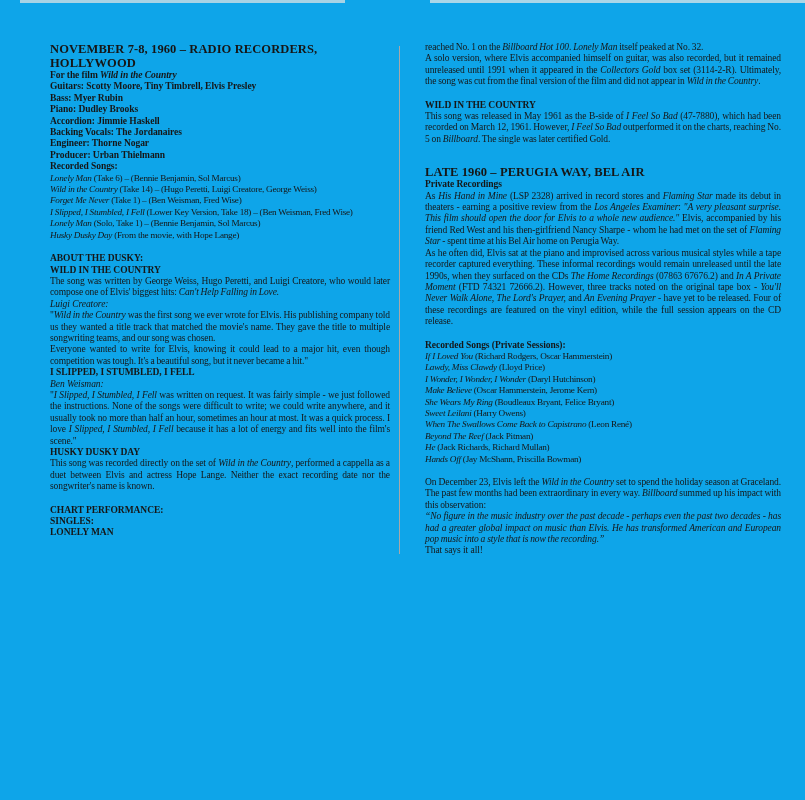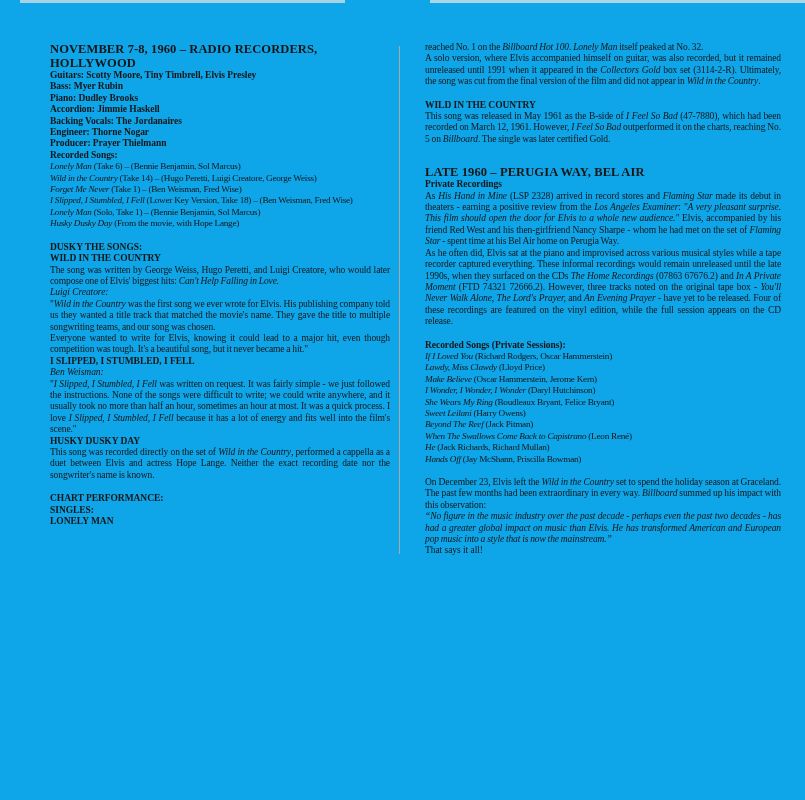--- a/index.html
+++ b/index.html
@@ -66,36 +66,37 @@
   .run-bi { font-weight: 700; font-style: italic; }
 </style>
 </head>
 <body>
 
 <div class="page">
   <div class="scan-strip a"></div>
   <div class="scan-strip b"></div>
   <div class="col col-left">
       <div class="blk blk-heading-lg"><span class="run-b">NOVEMBER 7-8, 1960 – RADIO RECORDERS, HOLLYWOOD</span></div>
+      <div class="blk blk-line"><span class="run-b">For the film </span><span class="run-bi">Wild in the Country</span></div>
       <div class="blk blk-line"><span class="run-b">Guitars: Scotty Moore, Tiny Timbrell, Elvis Presley</span></div>
       <div class="blk blk-line"><span class="run-b">Bass: Myer Rubin</span></div>
       <div class="blk blk-line"><span class="run-b">Piano: Dudley Brooks</span></div>
       <div class="blk blk-line"><span class="run-b">Accordion: Jimmie Haskell</span></div>
       <div class="blk blk-line"><span class="run-b">Backing Vocals: The Jordanaires</span></div>
       <div class="blk blk-line"><span class="run-b">Engineer: Thorne Nogar</span></div>
-      <div class="blk blk-line"><span class="run-b">Producer: Prayer Thielmann</span></div>
+      <div class="blk blk-line"><span class="run-b">Producer: Urban Thielmann</span></div>
       <div class="blk blk-line"><span class="run-b">Recorded Songs:</span></div>
       <div class="blk blk-song-line"><span class="run-i">Lonely Man</span><span> (Take 6) – (Bennie Benjamin, Sol Marcus)</span></div>
       <div class="blk blk-song-line"><span class="run-i">Wild in the Country</span><span> (Take 14) – (Hugo Peretti, Luigi Creatore, George Weiss)</span></div>
       <div class="blk blk-song-line"><span class="run-i">Forget Me Never</span><span> (Take 1) – (Ben Weisman, Fred Wise)</span></div>
       <div class="blk blk-song-line"><span class="run-i">I Slipped, I Stumbled, I Fell</span><span> (Lower Key Version, Take 18) – (Ben Weisman, Fred Wise)</span></div>
       <div class="blk blk-song-line"><span class="run-i">Lonely Man</span><span> (Solo, Take 1) – (Bennie Benjamin, Sol Marcus)</span></div>
       <div class="blk blk-song-line"><span class="run-i">Husky Dusky Day</span><span> (From the movie, with Hope Lange)</span></div>
       <div class="blk blk-spacer" style="height: 12px;"></div>
-      <div class="blk blk-heading"><span class="run-b">DUSKY THE SONGS:</span></div>
+      <div class="blk blk-heading"><span class="run-b">ABOUT THE DUSKY:</span></div>
       <div class="blk blk-heading"><span class="run-b">WILD IN THE COUNTRY</span></div>
       <div class="blk blk-para"><span>The song was written by George Weiss, Hugo Peretti, and Luigi Creatore, who would later compose one of Elvis' biggest hits: </span><span class="run-i">Can't Help Falling in Love.</span></div>
       <div class="blk blk-line"><span class="run-i">Luigi Creatore:</span></div>
       <div class="blk blk-para"><span>"</span><span class="run-i">Wild in the Country</span><span> was the first song we ever wrote for Elvis. His publishing company told us they wanted a title track that matched the movie's name. They gave the title to multiple songwriting teams, and our song was chosen.</span></div>
       <div class="blk blk-para"><span>Everyone wanted to write for Elvis, knowing it could lead to a major hit, even though competition was tough. It's a beautiful song, but it never became a hit."</span></div>
       <div class="blk blk-heading"><span class="run-b">I SLIPPED, I STUMBLED, I FELL</span></div>
       <div class="blk blk-line"><span class="run-i">Ben Weisman:</span></div>
       <div class="blk blk-para"><span>"</span><span class="run-i">I Slipped, I Stumbled, I Fell</span><span> was written on request. It was fairly simple - we just followed the instructions. None of the songs were difficult to write; we could write anywhere, and it usually took no more than half an hour, sometimes an hour at most. It was a quick process. I love </span><span class="run-i">I Slipped, I Stumbled, I Fell</span><span> because it has a lot of energy and fits well into the film's scene."</span></div>
       <div class="blk blk-heading"><span class="run-b">HUSKY DUSKY DAY</span></div>
       <div class="blk blk-para"><span>This song was recorded directly on the set of </span><span class="run-i">Wild in the Country</span><span>, performed a cappella as a duet between Elvis and actress Hope Lange. Neither the exact recording date nor the songwriter's name is known.</span></div>
@@ -113,26 +114,26 @@
       <div class="blk blk-para"><span>This song was released in May 1961 as the B-side of </span><span class="run-i">I Feel So Bad</span><span> (47-7880), which had been recorded on March 12, 1961. However, </span><span class="run-i">I Feel So Bad</span><span> outperformed it on the charts, reaching No. 5 on </span><span class="run-i">Billboard</span><span>. The single was later certified Gold.</span></div>
       <div class="blk blk-spacer" style="height: 20px;"></div>
       <div class="blk blk-heading-lg"><span class="run-b">LATE 1960 – PERUGIA WAY, BEL AIR</span></div>
       <div class="blk blk-heading"><span class="run-b">Private Recordings</span></div>
       <div class="blk blk-para"><span>As </span><span class="run-i">His Hand in Mine</span><span> (LSP 2328) arrived in record stores and </span><span class="run-i">Flaming Star</span><span> made its debut in theaters - earning a positive review from the </span><span class="run-i">Los Angeles Examiner</span><span>: </span><span class="run-i">"A very pleasant surprise. This film should open the door for Elvis to a whole new audience."</span><span> Elvis, accompanied by his friend Red West and his then-girlfriend Nancy Sharpe - whom he had met on the set of </span><span class="run-i">Flaming Star</span><span> - spent time at his Bel Air home on Perugia Way.</span></div>
       <div class="blk blk-para"><span>As he often did, Elvis sat at the piano and improvised across various musical styles while a tape recorder captured everything. These informal recordings would remain unreleased until the late 1990s, when they surfaced on the CDs </span><span class="run-i">The Home Recordings</span><span> (07863 67676.2) and </span><span class="run-i">In A Private Moment</span><span> (FTD 74321 72666.2). However, three tracks noted on the original tape box - </span><span class="run-i">You'll Never Walk Alone, The Lord's Prayer,</span><span> and </span><span class="run-i">An Evening Prayer</span><span> - have yet to be released. Four of these recordings are featured on the vinyl edition, while the full session appears on the CD release.</span></div>
       <div class="blk blk-spacer" style="height: 12px;"></div>
       <div class="blk blk-heading"><span class="run-b">Recorded Songs (Private Sessions):</span></div>
       <div class="blk blk-song-line"><span class="run-i">If I Loved You</span><span> (Richard Rodgers, Oscar Hammerstein)</span></div>
       <div class="blk blk-song-line"><span class="run-i">Lawdy, Miss Clawdy</span><span> (Lloyd Price)</span></div>
+      <div class="blk blk-song-line"><span class="run-i">I Wonder, I Wonder, I Wonder</span><span> (Daryl Hutchinson)</span></div>
       <div class="blk blk-song-line"><span class="run-i">Make Believe</span><span> (Oscar Hammerstein, Jerome Kern)</span></div>
-      <div class="blk blk-song-line"><span class="run-i">I Wonder, I Wonder, I Wonder</span><span> (Daryl Hutchinson)</span></div>
       <div class="blk blk-song-line"><span class="run-i">She Wears My Ring</span><span> (Boudleaux Bryant, Felice Bryant)</span></div>
       <div class="blk blk-song-line"><span class="run-i">Sweet Leilani</span><span> (Harry Owens)</span></div>
+      <div class="blk blk-song-line"><span class="run-i">When The Swallows Come Back to Capistrano</span><span> (Leon René)</span></div>
       <div class="blk blk-song-line"><span class="run-i">Beyond The Reef</span><span> (Jack Pitman)</span></div>
-      <div class="blk blk-song-line"><span class="run-i">When The Swallows Come Back to Capistrano</span><span> (Leon René)</span></div>
       <div class="blk blk-song-line"><span class="run-i">He</span><span> (Jack Richards, Richard Mullan)</span></div>
       <div class="blk blk-song-line"><span class="run-i">Hands Off</span><span> (Jay McShann, Priscilla Bowman)</span></div>
       <div class="blk blk-spacer" style="height: 12px;"></div>
       <div class="blk blk-para"><span>On December 23, Elvis left the </span><span class="run-i">Wild in the Country</span><span> set to spend the holiday season at Graceland. The past few months had been extraordinary in every way. </span><span class="run-i">Billboard</span><span> summed up his impact with this observation:</span></div>
-      <div class="blk blk-para"><span class="run-i">“No figure in the music industry over the past decade - perhaps even the past two decades - has had a greater global impact on music than Elvis. He has transformed American and European pop music into a style that is now the mainstream.”</span></div>
+      <div class="blk blk-para"><span class="run-i">“No figure in the music industry over the past decade - perhaps even the past two decades - has had a greater global impact on music than Elvis. He has transformed American and European pop music into a style that is now the recording.”</span></div>
       <div class="blk blk-line"><span>That says it all!</span></div>
     </div>
 </div>
 
 </body></html>

